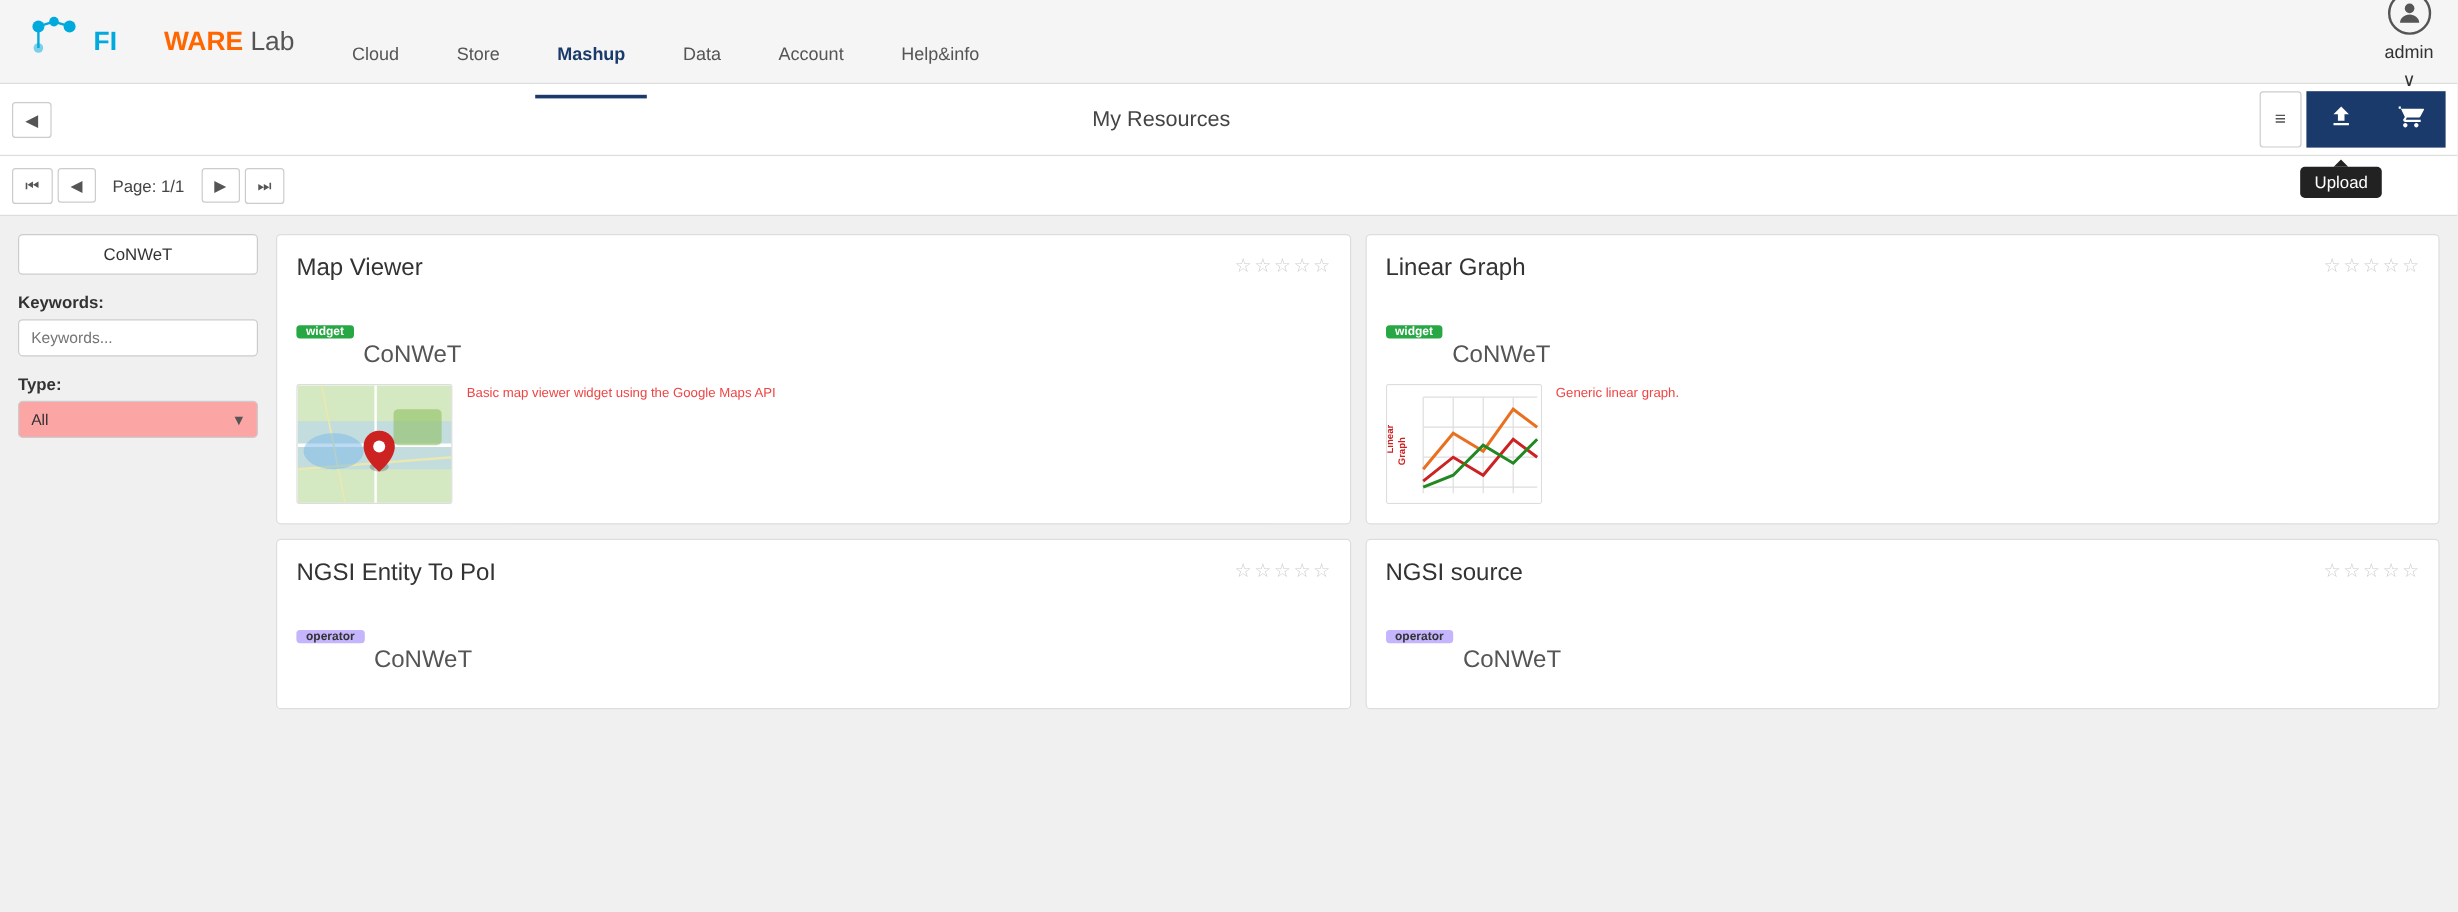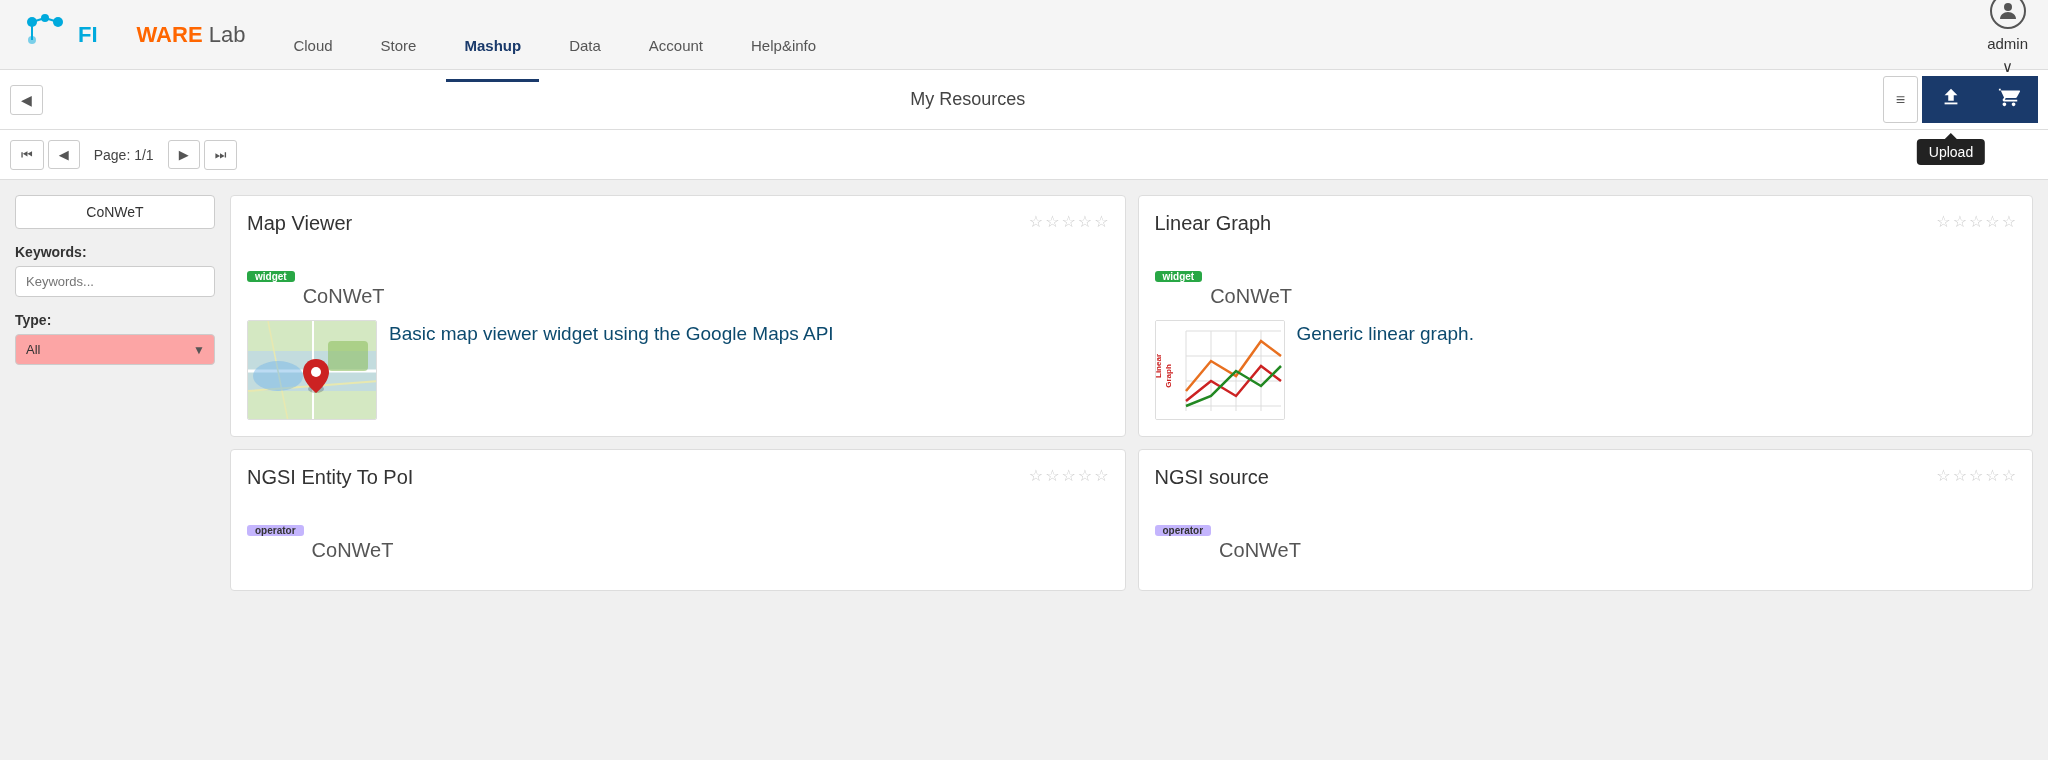--- a/index.html
+++ b/index.html
@@ -319,22 +319,22 @@
     }
     .card-image {
       width: 130px;
       height: 100px;
       flex-shrink: 0;
       border: 1px solid #ddd;
       overflow: hidden;
       border-radius: 2px;
     }
     .card-desc {
-      font-size: 19px;
-      color: #0c4a6e;
+      font-size: 11px;
+      color: #ef4444;
       line-height: 1.5;
     }
   </style>
 </head>
 <body>
 
 <nav class="navbar">
   <div class="navbar-brand">
 
     <svg class="brand-logo-svg" viewBox="0 0 50 50" xmlns="http://www.w3.org/2000/svg">

